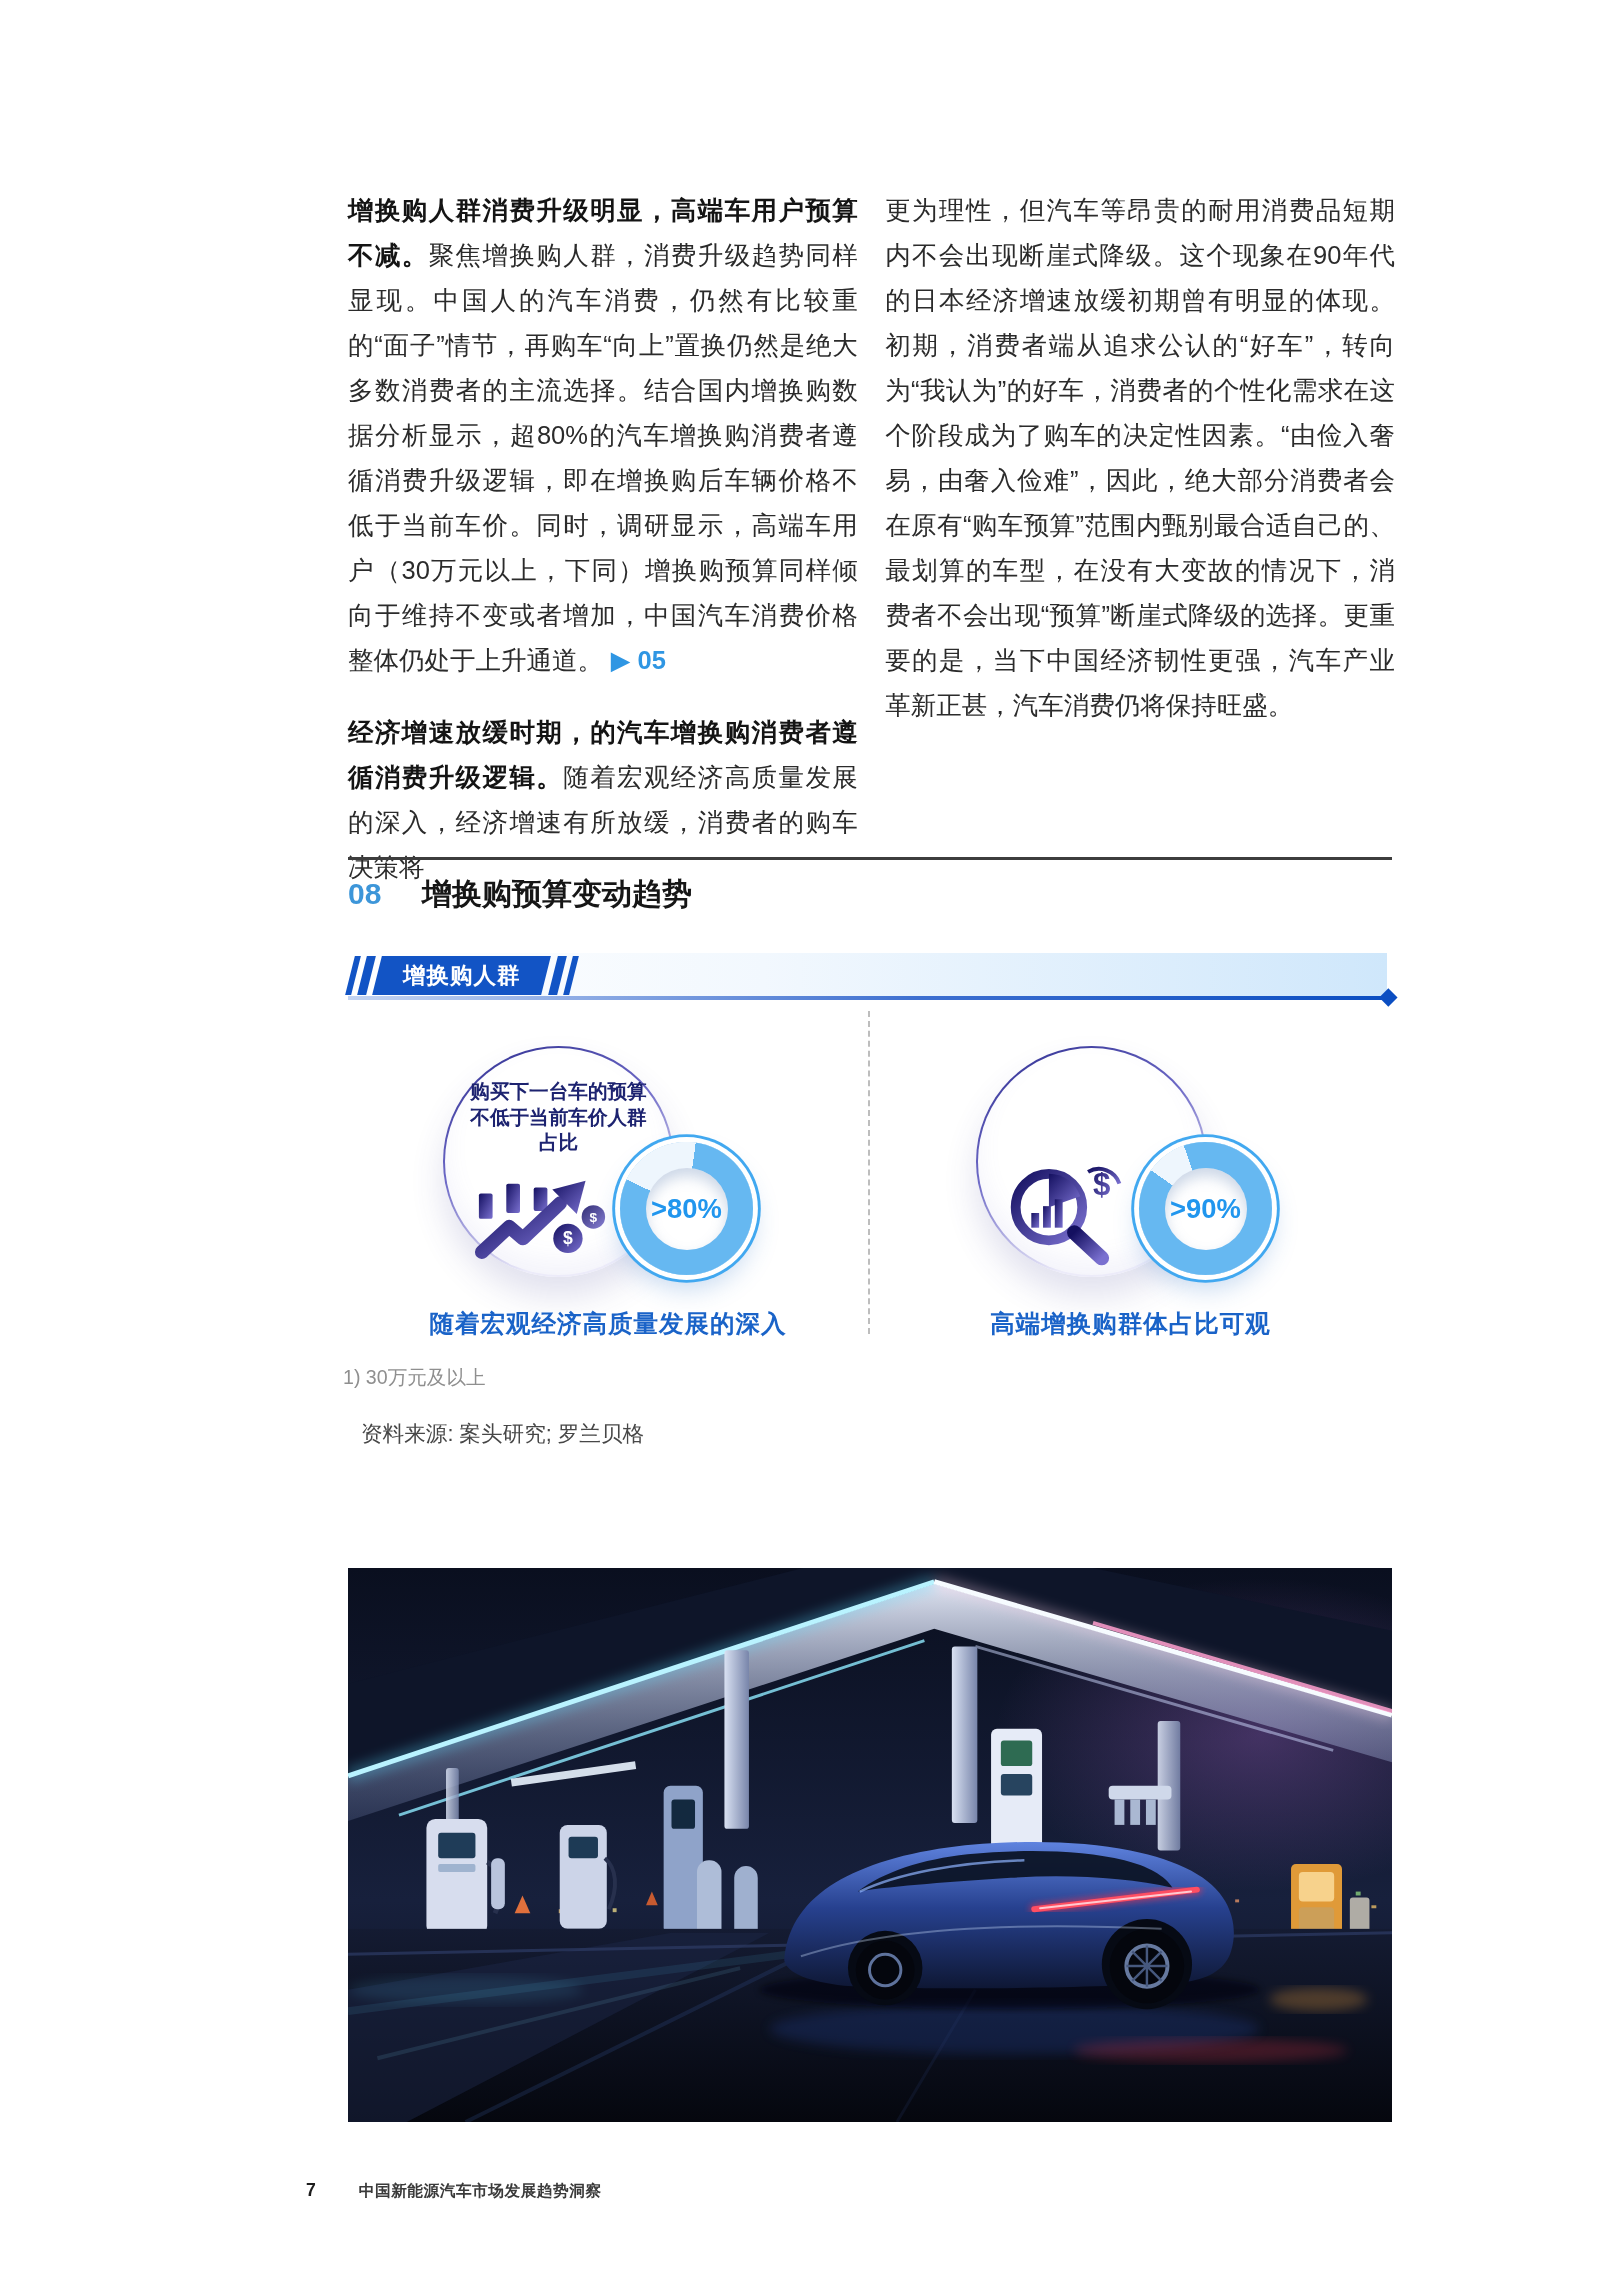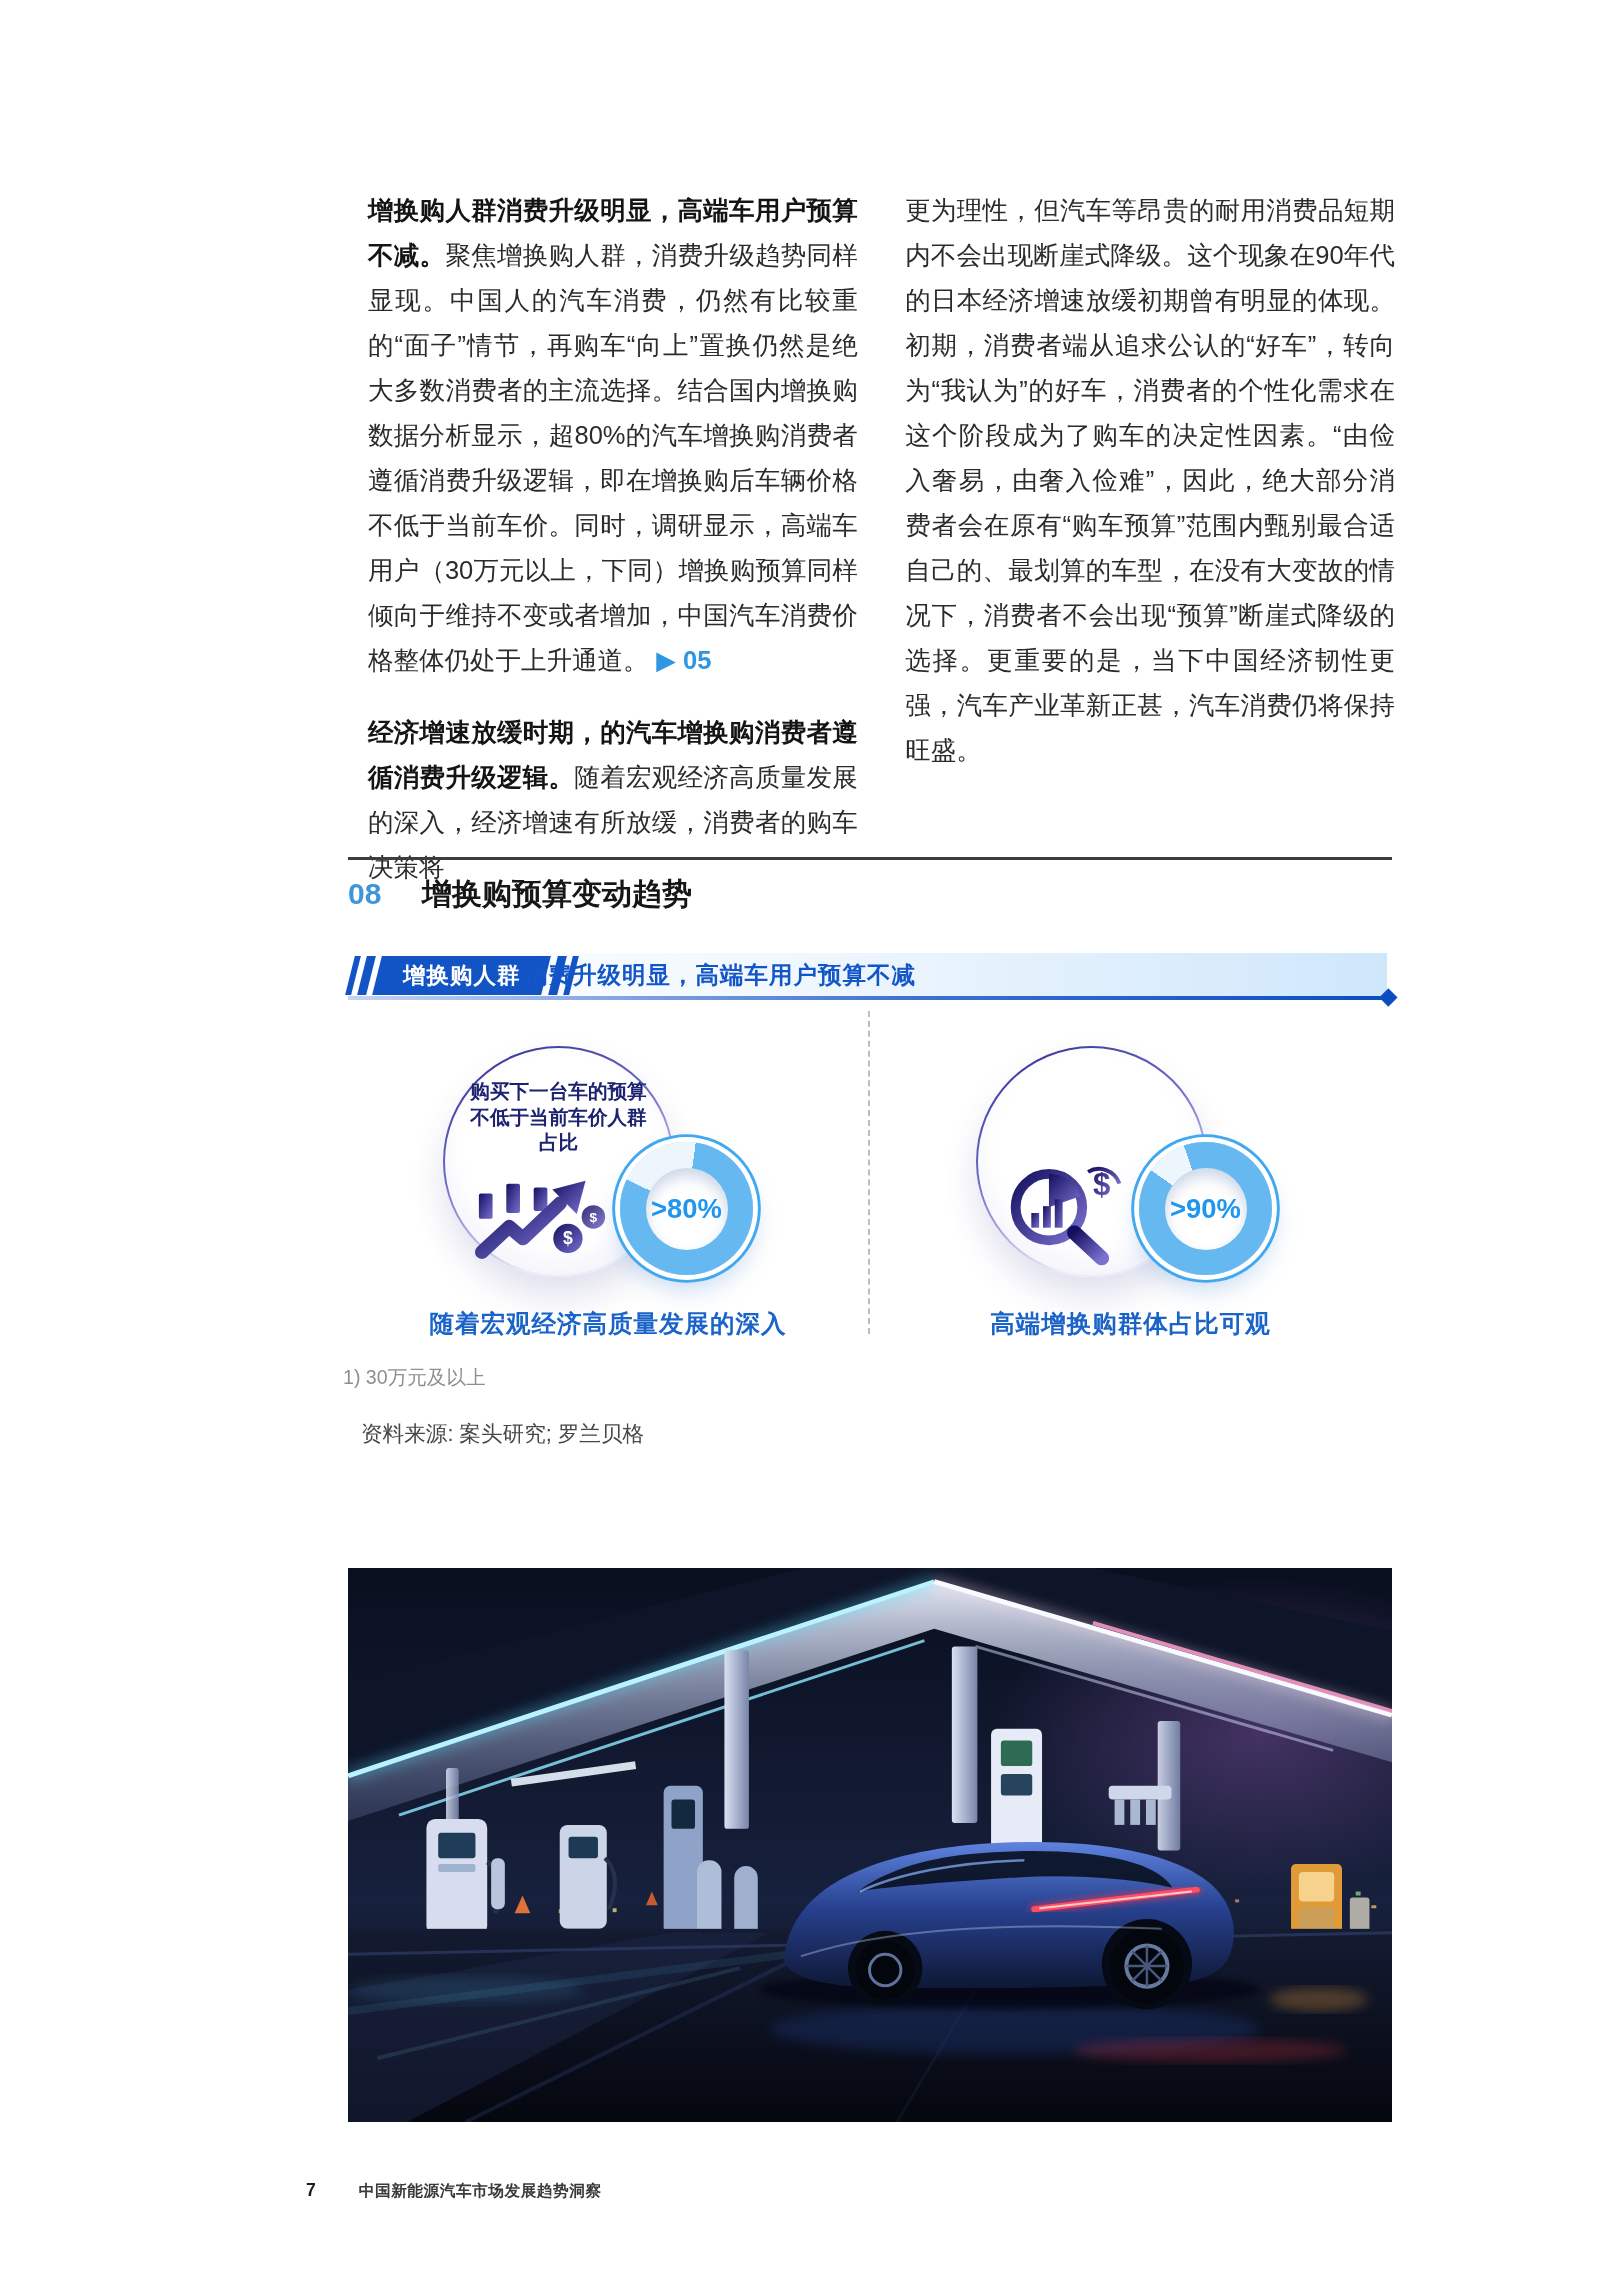--- a/index.html
+++ b/index.html
@@ -1,21 +1,21 @@
 <!DOCTYPE html>
 <html><head>
 <meta charset="utf-8">
 <style>
   html,body{margin:0;padding:0;background:#ffffff;}
   body{width:1621px;height:2293px;position:relative;font-family:"Liberation Sans","DejaVu Sans",sans-serif;}
   .page{position:absolute;inset:0;background:#ffffff;overflow:hidden;}
 
   
   .cols{position:absolute;left:348px;top:188px;width:1047px;display:flex;gap:27.4px;}
-  .col{width:510px;font-size:25.5px;line-height:45px;color:#2b2b2b;text-align:justify;margin-left:20px;}
+  .col{width:510px;font-size:25.5px;line-height:45px;color:#2b2b2b;text-align:justify;}
   .col p{margin:0;}
   .col .p2{margin-top:27.4px;}
   .col b{color:#141414;}
   .ref{color:#2f96e3;font-weight:bold;margin-left:7.8px;white-space:nowrap;}
 
   
   .rule{position:absolute;left:348px;top:857px;width:1044px;height:2.9px;background:#3d3d3d;}
   .exhibit-head{position:absolute;left:348px;top:874px;display:flex;align-items:baseline;}
   .exhibit-num{color:#3d96d9;font-size:30px;font-weight:bold;width:74px;}
   .exhibit-title{color:#161616;font-size:30px;font-weight:bold;}
@@ -109,21 +109,20 @@
   <div class="banner-diamond"></div>
   <div class="tag-wrap">
     <span class="stripe s1"></span>
     <span class="stripe s2"></span>
     <span class="tag-body">
         <span class="tag-text">增换购人群</span>
       </span>
     <span class="stripe s3"></span>
     <span class="stripe s4"></span>
   </div>
-  <div class="subtitle">消费升级明显，高端车用户预算不减</div>
 
   <div class="figures">
     <div class="vdivider"></div>
 
     <div class="panel pleft">
       <div class="big-circle">
         <div class="circle-text">购买下一台车的预算不低于当前车价人群占比</div>
         <svg class="icon icon-left" width="137" height="94" viewBox="0 0 140 96">
           <defs>
             <linearGradient id="g1" x1="0" y1="0" x2="1" y2="1">

